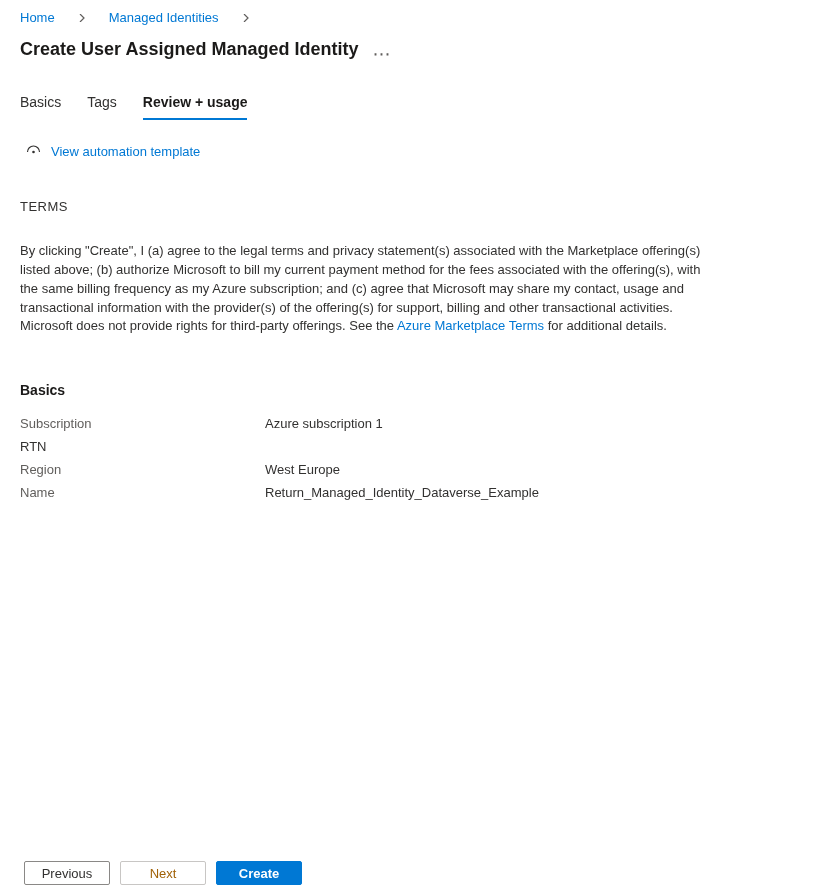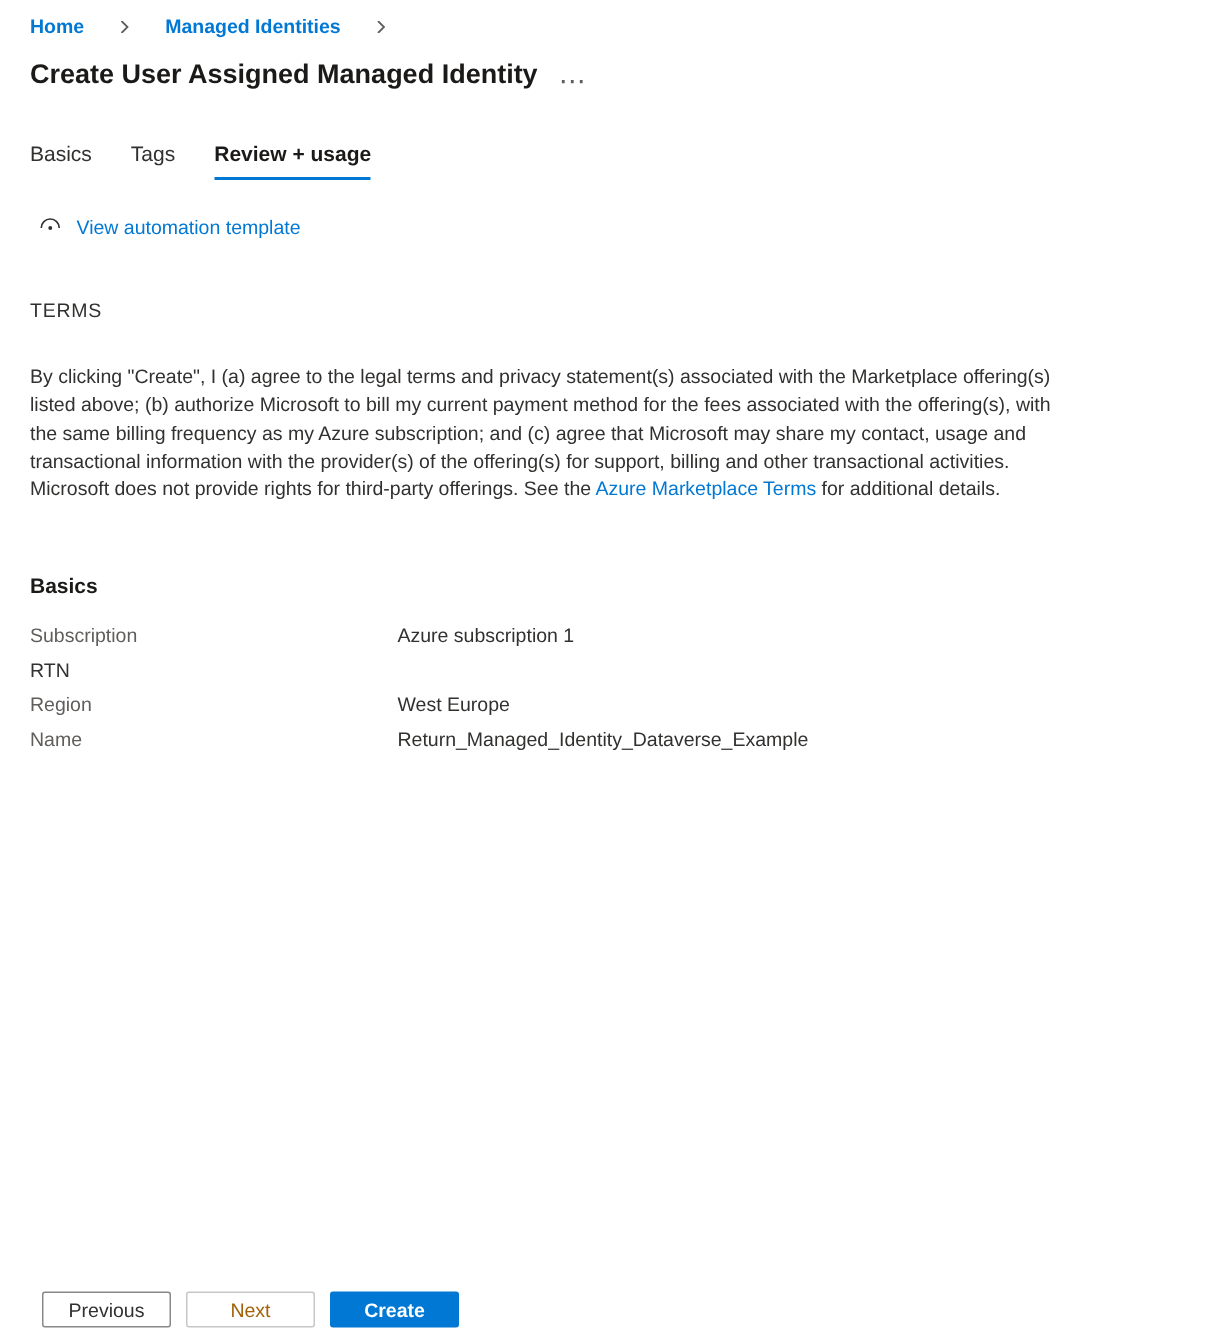--- a/index.html
+++ b/index.html
@@ -17,21 +17,20 @@
   .page {
     padding: 10px 20px 0 20px;
   }
   .breadcrumb {
     display: flex;
     align-items: flex-end;
     gap: 23px;
     font-size: 13px;
     color: #605e5c;
     margin-bottom: 10px;
-    font-weight: bold;
   }
   .breadcrumb a {
     color: #0078d4;
     text-decoration: none;
     cursor: pointer;
   }
   .breadcrumb .sep {
     color: #605e5c;
   }
   .title-row {
@@ -116,24 +115,24 @@
   }
   .kv-row .k {
     width: 245px;
     color: #605e5c;
   }
   .kv-row .v {
     color: #323130;
   }
   .footer {
     position: absolute;
-    left: 0;
+    left: 12px;
     right: 0;
     bottom: 0;
-    padding: 10px 12px 10px 28px;
+    padding: 10px 12px 10px 12px;
     display: flex;
     gap: 10px;
     background: #ffffff;
   }
   .btn {
     height: 24px;
     min-width: 86px;
     padding: 0 16px;
     border-radius: 2px;
     font-size: 13px;

